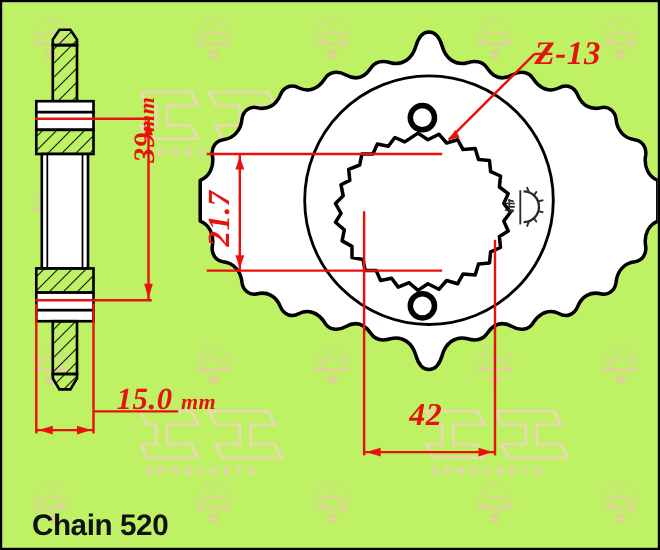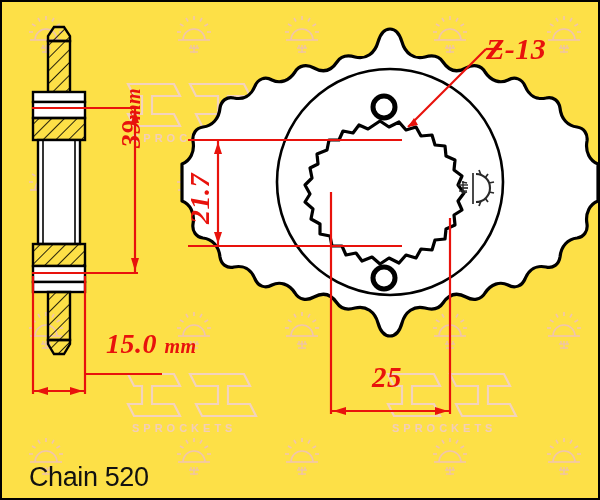--- a/index.html
+++ b/index.html
@@ -4,21 +4,21 @@
 <title>JTF 1042 Sprocket Drawing</title>
 <style>
   html,body{margin:0;padding:0;background:#ffffff;}
   body{
     font-family:"Liberation Sans", sans-serif;
     width:600px;height:500px;overflow:hidden;
   }
   #sheet{
     position:relative;
     width:600px;height:500px;
-    background:#fde047;
+    background:#bef264;
     box-sizing:border-box;
     border:2px solid #000000;
   }
   #sheet svg{display:block;}
   .lbl{
     position:absolute;
     color:#e8120c;
     font-family:"Liberation Serif", serif;
     font-style:italic;
     font-weight:bold;
@@ -31,28 +31,28 @@
     left:116px; top:146px; font-size:27px;
     transform:rotate(-90deg);
     transform-origin:left top;
   }
   #lbl-39 .u{ font-size:20px; }
   #lbl-217{
     left:184px; top:222px; font-size:28px;
     transform:rotate(-90deg);
     transform-origin:left top;
   }
-  #lbl-150{ left:104px; top:328px; font-size:28px;text-align:right; }
+  #lbl-150{ left:104px; top:348px; font-size:28px;text-align:right; }
   #lbl-150 .u{ font-size:20px; }
   #lbl-25{ left:370px; top:361px; font-size:29px; }
   .title{
     position:absolute;
     color:#111111;
     font-family:"Liberation Sans", sans-serif;
-    font-weight:normal;
+    font-weight:bold;
     font-size:27px;
     white-space:nowrap;
     letter-spacing:-0.4px;
   }
   #title-left{ left:27px; top:460px; }
   #title-right{ right:24px; top:460px; }
 </style>
 </head>
 <body>
 
@@ -295,18 +295,18 @@
   <div class="lbl" id="lbl-39">
     <span>39</span><span class="u">mm</span>
   </div>
 
   <div class="lbl" id="lbl-217">21.7</div>
 
   <div class="lbl" id="lbl-150">
     <span>15.0</span> <span class="u">mm</span>
   </div>
 
-  <div class="lbl" id="lbl-25">25</div>
+  <div class="lbl" id="lbl-25">42</div>
 
   <div class="title" id="title-left">Chain 520</div>
 
 
 </div>
 
 </body></html>

